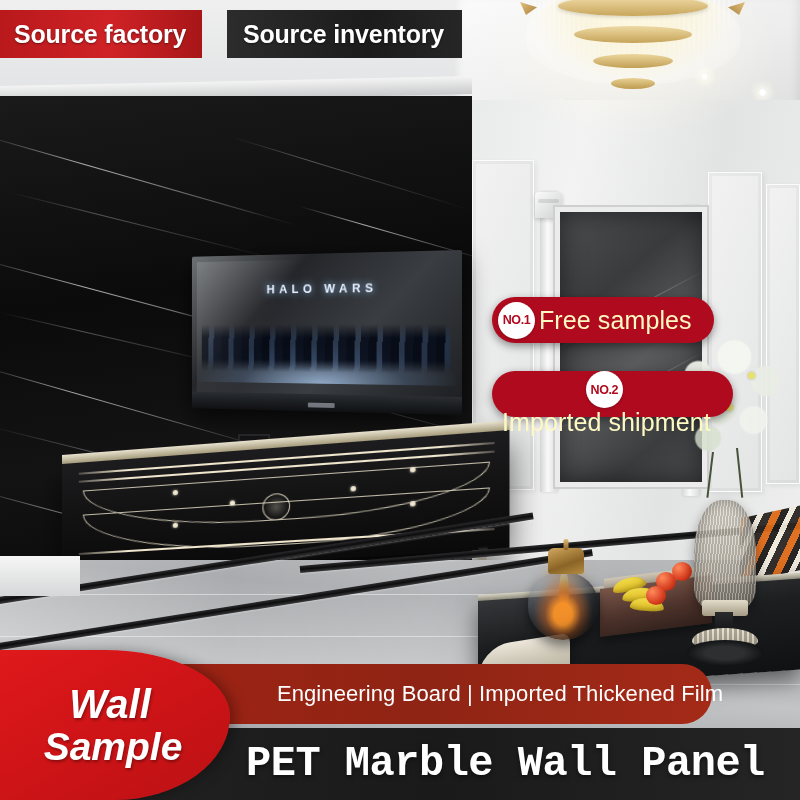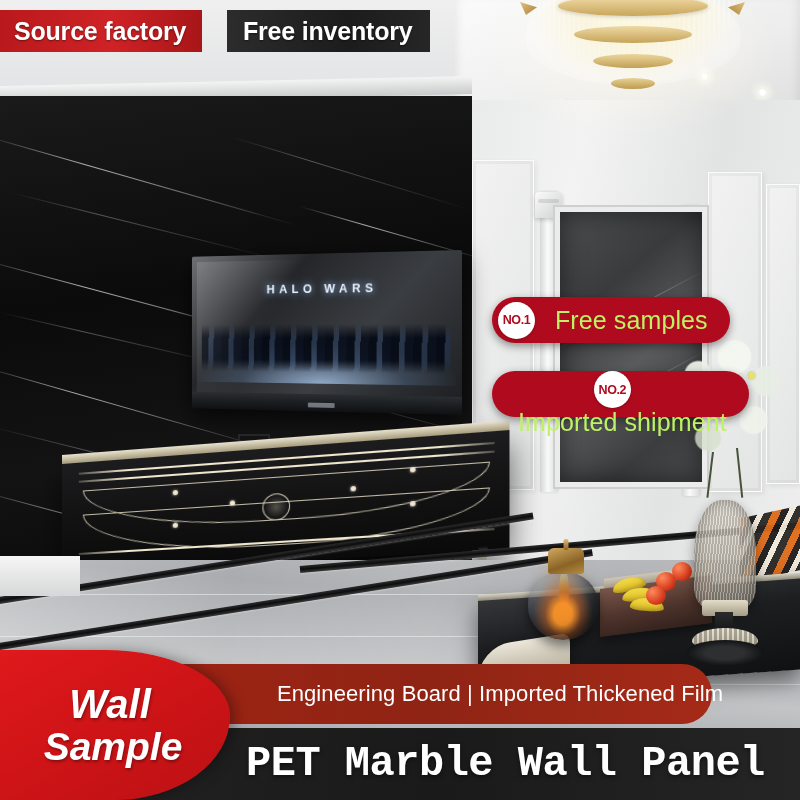--- a/index.html
+++ b/index.html
@@ -409,21 +409,21 @@
   .chair-arm {
     position:absolute; left:478px; top:640px; width:92px; height:36px;
     background:linear-gradient(180deg,#ece7da,#b5ae9b);
     border-radius:36px 10px 4px 4px;
     transform:skewY(-9deg);
     box-shadow:0 4px 9px rgba(0,0,0,.35);
   }
 
   
   .top-banner {
-    position:absolute; top:10px; height:42px; display:flex; align-items:center;
+    position:absolute; top:10px; height:48px; display:flex; align-items:center;
   }
   .tb-red {
     left:0; background:linear-gradient(90deg,#b9191c 0%,#cf2226 55%,#a81618 100%);
     padding:0 16px 0 14px;
   }
   .tb-dark {
     left:227px; background:linear-gradient(90deg,#2c2c2c 0%,#1c1c1c 60%,#262626 100%);
     padding:0 18px 0 16px;
   }
   .tb-text {
@@ -440,21 +440,21 @@
   }
   .badge-circle {
     width:37px; height:37px; border-radius:50%; background:#fff;
     display:flex; align-items:center; justify-content:center;
     flex:0 0 auto; box-shadow:0 1px 3px rgba(0,0,0,.25);
   }
   .badge-no {
     color:#b00a1e; font-size:12.5px; font-weight:700; letter-spacing:-.4px;
   }
   .badge-label {
-    color:#bef264; font-size:25px; font-weight:400; margin-left:20px;
+    color:#fef9c3; font-size:25px; font-weight:400; margin-left:4px;
     white-space:nowrap; letter-spacing:.1px;
   }
 
   
   .bottom-zone { position:absolute; left:0; top:650px; width:800px; height:150px; }
   .bz-sub {
     position:absolute; left:138px; top:14px; width:574px; height:60px;
     background:linear-gradient(90deg,#a02314 0%,#8f2414 50%,#a52a18 100%);
     border-radius:30px;
     display:flex; align-items:center; justify-content:center;
@@ -622,21 +622,21 @@
     <div class="vase-neck"></div>
     <div class="vase-stem2"></div>
     <div class="vase-base"></div>
     <div class="vase-foot"></div>
   </div>
 
   <div class="top-banner tb-red">
     <span class="tb-text">Source factory</span>
   </div>
   <div class="top-banner tb-dark">
-    <span class="tb-text">Free inventory</span>
+    <span class="tb-text">Source inventory</span>
   </div>
 
   <div class="badge" style="left:492px;top:297px;">
     <span class="badge-circle">
       <span class="badge-no">NO.1</span>
     </span>
     <span class="badge-label">Free samples</span>
   </div>
 
   <div class="badge" style="left:492px;top:371px;flex-direction:column;">

